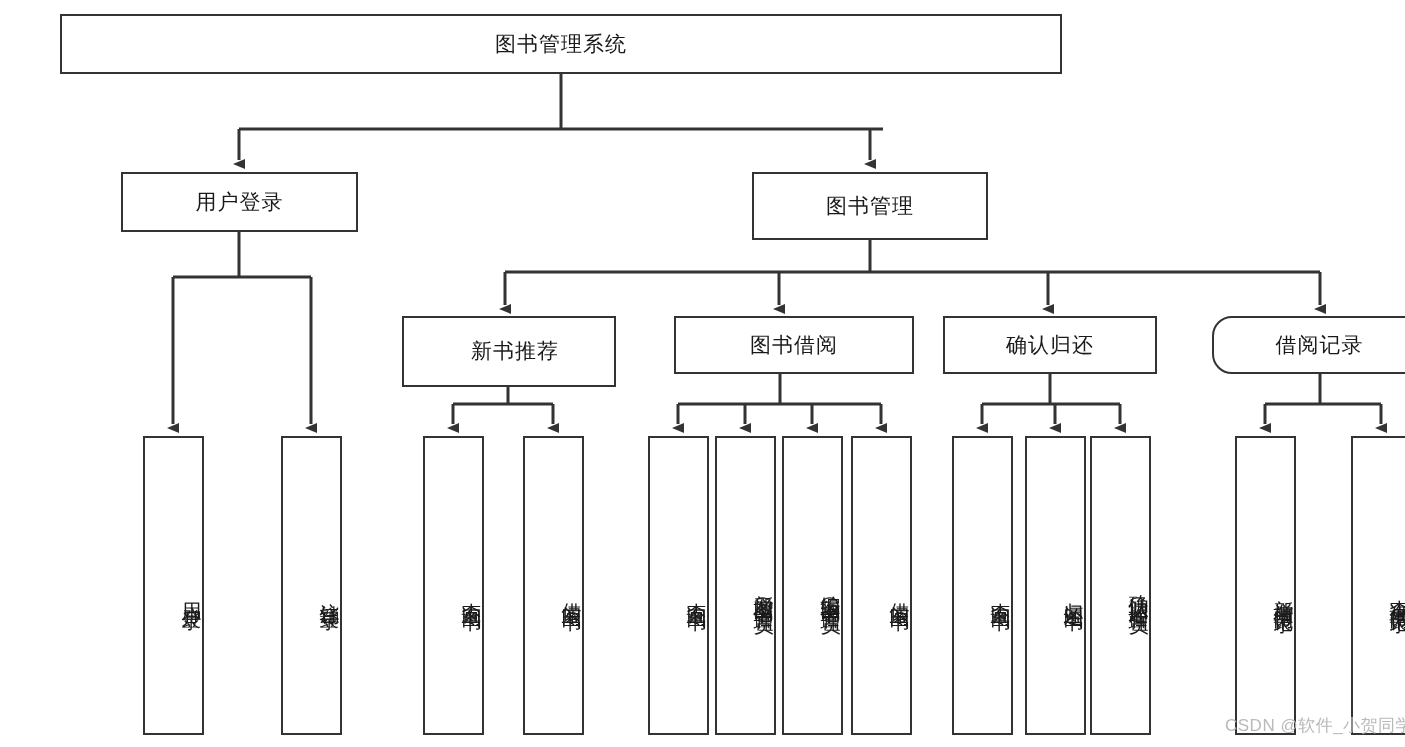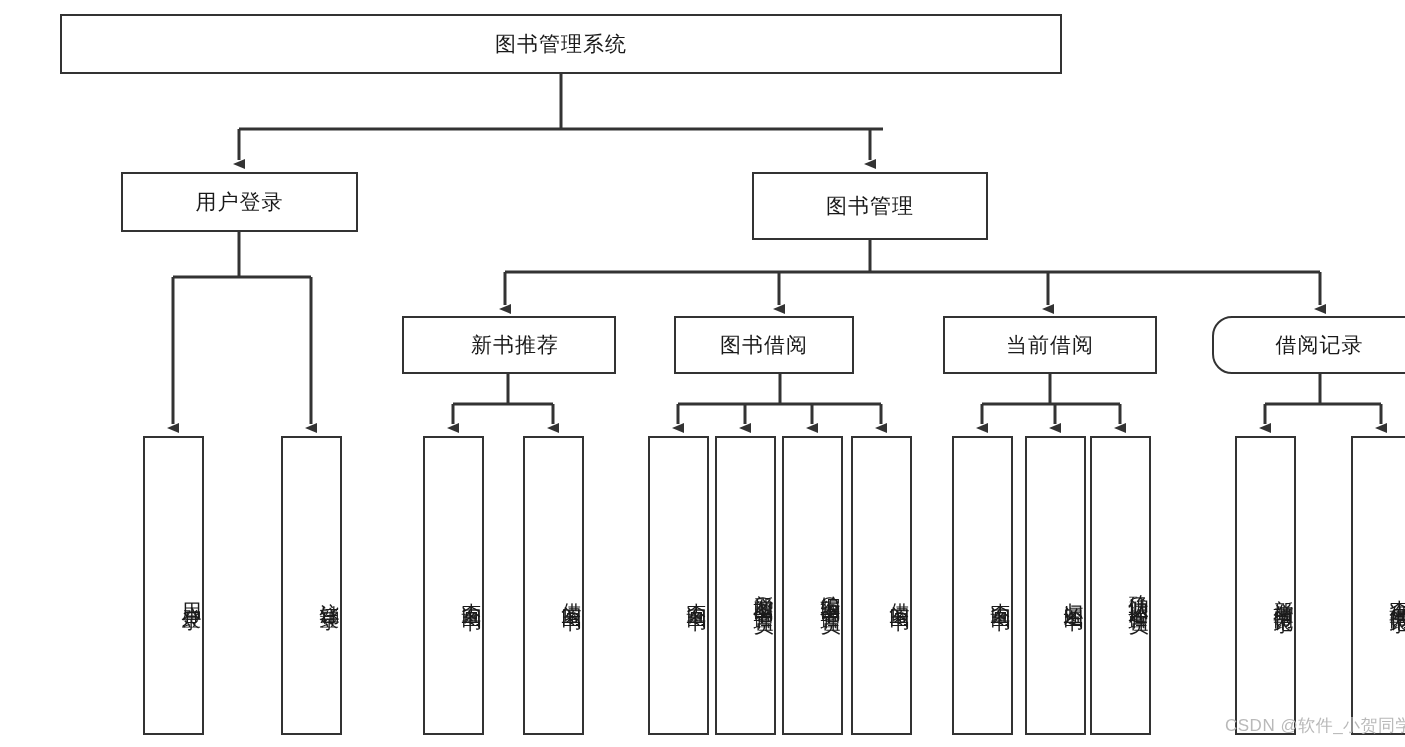--- a/index.html
+++ b/index.html
@@ -124,28 +124,28 @@
     <span class="nlabel">图书管理系统</span>
   </div>
 
   <div class="node horiz" style="left:81px; top:172px; width:237px; height:60px;">
     <span class="nlabel">用户登录</span>
   </div>
   <div class="node horiz" style="left:712px; top:172px; width:236px; height:68px;">
     <span class="nlabel">图书管理</span>
   </div>
 
-  <div class="node horiz" style="left:362px; top:316px; width:214px; height:58px;padding-left:12px;">
+  <div class="node horiz" style="left:362px; top:316px; width:214px; height:71px;padding-left:12px;">
     <span class="nlabel">新书推荐</span>
   </div>
-  <div class="node horiz" style="left:634px; top:316px; width:180px; height:58px;">
+  <div class="node horiz" style="left:634px; top:316px; width:240px; height:58px;">
     <span class="nlabel">图书借阅</span>
   </div>
   <div class="node horiz" style="left:903px; top:316px; width:214px; height:58px;">
-    <span class="nlabel">当前借阅</span>
+    <span class="nlabel">确认归还</span>
   </div>
   <div class="node horiz" style="left:1172px; top:316px; width:215px; height:58px;border-radius:20px;">
     <span class="nlabel">借阅记录</span>
   </div>
 
   <div class="node vert" style="left:103px; top:436px; width:61px; height:299px;">
     <span class="nlabel">用户登录</span>
   </div>
   <div class="node vert" style="left:241px; top:436px; width:61px; height:299px;">
     <span class="nlabel">注销登录</span>

